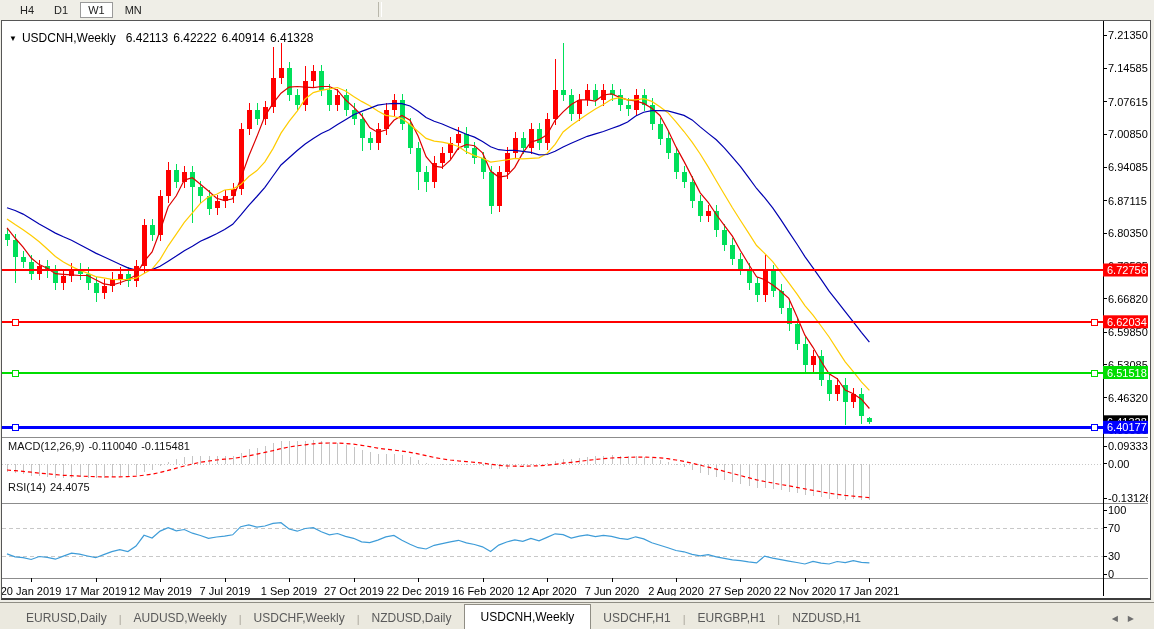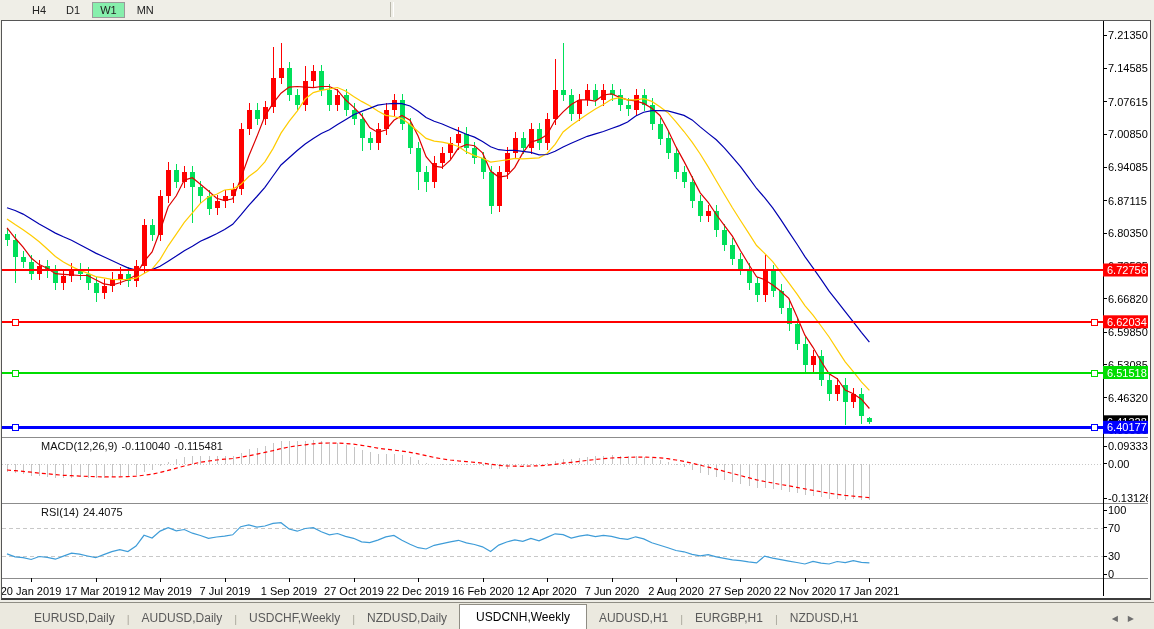--- a/index.html
+++ b/index.html
@@ -1,35 +1,35 @@
 <!DOCTYPE html>
 <html><head>
 <meta charset="utf-8">
 <style>
   html,body{margin:0;padding:0;width:1154px;height:629px;overflow:hidden;
     font-family:"Liberation Sans",sans-serif;background:#efeee7;}
   .toolbar{position:absolute;left:0;top:0;width:1154px;height:19px;background:#efeee7;
-    display:flex;align-items:center;padding-left:24px;box-sizing:border-box;}
+    display:flex;align-items:center;padding-left:12px;box-sizing:border-box;}
   .tf-btn{font-size:11px;color:#222;padding:1px 7px;margin-right:4px;border:1px solid transparent;cursor:default;}
-  .tf-btn.active{background:#86efac;border:1px solid #9a9a9a;}
+  .tf-btn.active{background:#ffffff;border:1px solid #9a9a9a;}
   .tb-sep{width:2px;height:15px;border-left:1px solid #b9b7ab;border-right:1px solid #ffffff;margin-left:224px;}
   .chart-window{position:absolute;left:1px;top:20px;width:1148px;height:577px;background:#ffffff;
     border:1px solid #565656;border-bottom:2px solid #3c3c3c;}
   #chart-svg{position:absolute;left:0;top:0;}
   .chart-title{position:absolute;left:7px;top:10px;font-size:12px;color:#000;white-space:nowrap;}
   .chart-title .tri{font-size:8px;margin-right:5px;vertical-align:1px;}
   .chart-title .sym{margin-right:10px;}
   .chart-title .num{margin-right:5px;}
-  .pane-label{position:absolute;left:6px;font-size:11px;color:#111;white-space:nowrap;margin-left:33px;}
+  .pane-label{position:absolute;left:6px;font-size:11px;color:#111;white-space:nowrap;}
   .pane-label span{margin-right:4px;}
   .macd-label{top:419px;}
-  .rsi-label{top:485px;}
+  .rsi-label{top:460px;}
   .tabbar{position:absolute;left:0;top:602px;width:1154px;height:27px;background:#ebe9df;
     border-top:1px solid #8f8d84;display:flex;align-items:flex-end;}
-  .tabs{display:flex;align-items:flex-end;padding-left:22px;height:100%;justify-content:flex-end;}
+  .tabs{display:flex;align-items:flex-end;padding-left:14px;height:100%;justify-content:flex-end;}
   .tab{font-size:12px;color:#5a5a5a;padding:4px 12px 5px 12px;white-space:nowrap;cursor:default;}
   .tab.active{background:#ffffff;color:#000;border:1px solid #8f8d84;border-bottom:none;
     padding:5px 16px 6px 16px;}
   .tab-sep{color:#a9a79c;font-size:11px;padding:4px 0 5px 0;}
   .tab-arrows{position:absolute;right:10px;bottom:7px;font-size:8px;color:#6f6f6f;letter-spacing:10px;}
   .tab-arrows span{cursor:default;}
 </style>
 </head>
 <body>
 
@@ -492,39 +492,42 @@
           <line x1="674" y1="557" x2="674" y2="561" stroke="#000" shape-rendering="crispEdges"></line>
           <text x="674" y="574" text-anchor="middle">2 Aug 2020</text>
           <line x1="738" y1="557" x2="738" y2="561" stroke="#000" shape-rendering="crispEdges"></line>
           <text x="738" y="574" text-anchor="middle">27 Sep 2020</text>
           <line x1="803" y1="557" x2="803" y2="561" stroke="#000" shape-rendering="crispEdges"></line>
           <text x="803" y="574" text-anchor="middle">22 Nov 2020</text>
           <line x1="867" y1="557" x2="867" y2="561" stroke="#000" shape-rendering="crispEdges"></line>
           <text x="867" y="574" text-anchor="middle">17 Jan 2021</text>
         </g>
       </svg>
+    <div class="chart-title">
+      <span class="tri">▼</span><span class="sym">USDCNH,Weekly</span><span class="num">6.42113</span><span class="num">6.42222</span><span class="num">6.40914</span><span class="num">6.41328</span>
+    </div>
     <div class="pane-label macd-label">
       <span>MACD(12,26,9)</span><span>-0.110040</span><span>-0.115481</span>
     </div>
     <div class="pane-label rsi-label">
       <span>RSI(14)</span><span>24.4075</span>
     </div>
   </div>
 
   <div class="tabbar">
     <div class="tabs" id="tabs">
         <div class="tab">EURUSD,Daily</div>
         <div class="tab-sep">|</div>
-        <div class="tab">AUDUSD,Daily</div>
+        <div class="tab">AUDUSD,Weekly</div>
         <div class="tab-sep">|</div>
         <div class="tab">USDCHF,Weekly</div>
         <div class="tab-sep">|</div>
         <div class="tab">NZDUSD,Daily</div>
         <div class="tab active">USDCNH,Weekly</div>
-        <div class="tab">AUDUSD,H1</div>
+        <div class="tab">USDCHF,H1</div>
         <div class="tab-sep">|</div>
         <div class="tab">EURGBP,H1</div>
         <div class="tab-sep">|</div>
         <div class="tab">NZDUSD,H1</div>
       </div>
     <div class="tab-arrows">
       <span>◀</span><span>▶</span>
     </div>
   </div>
 

